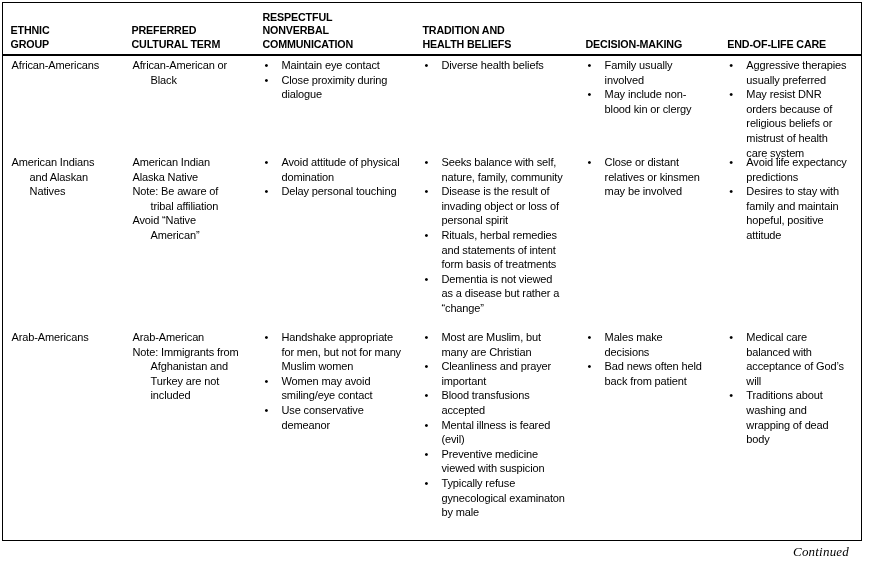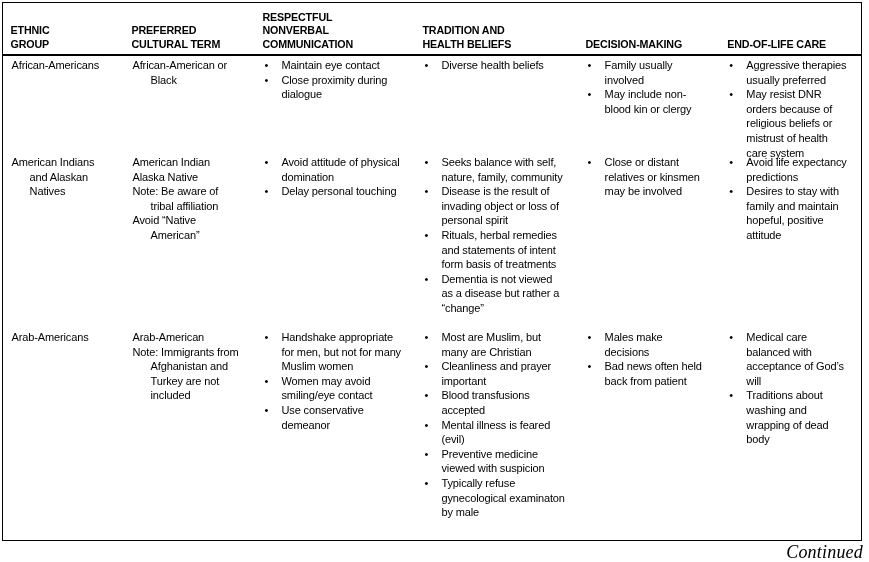--- a/index.html
+++ b/index.html
@@ -98,25 +98,25 @@
     font-size:11.6px;
     line-height:14.6px;
   }
 
   
   .rowblock{padding-bottom:0;}
 
   
   .continued{
     position:absolute;
-    right:6px;
+    right:20px;
     top:545px;
     font-family:"Liberation Serif","DejaVu Serif",serif;
     font-style:italic;
-    font-size:18px;
+    font-size:13px;
     line-height:14px;
     letter-spacing:0.2px;
   }
 </style>
 </head>
 <body>
 
 <div id="page">
 
   <div class="table-box">

